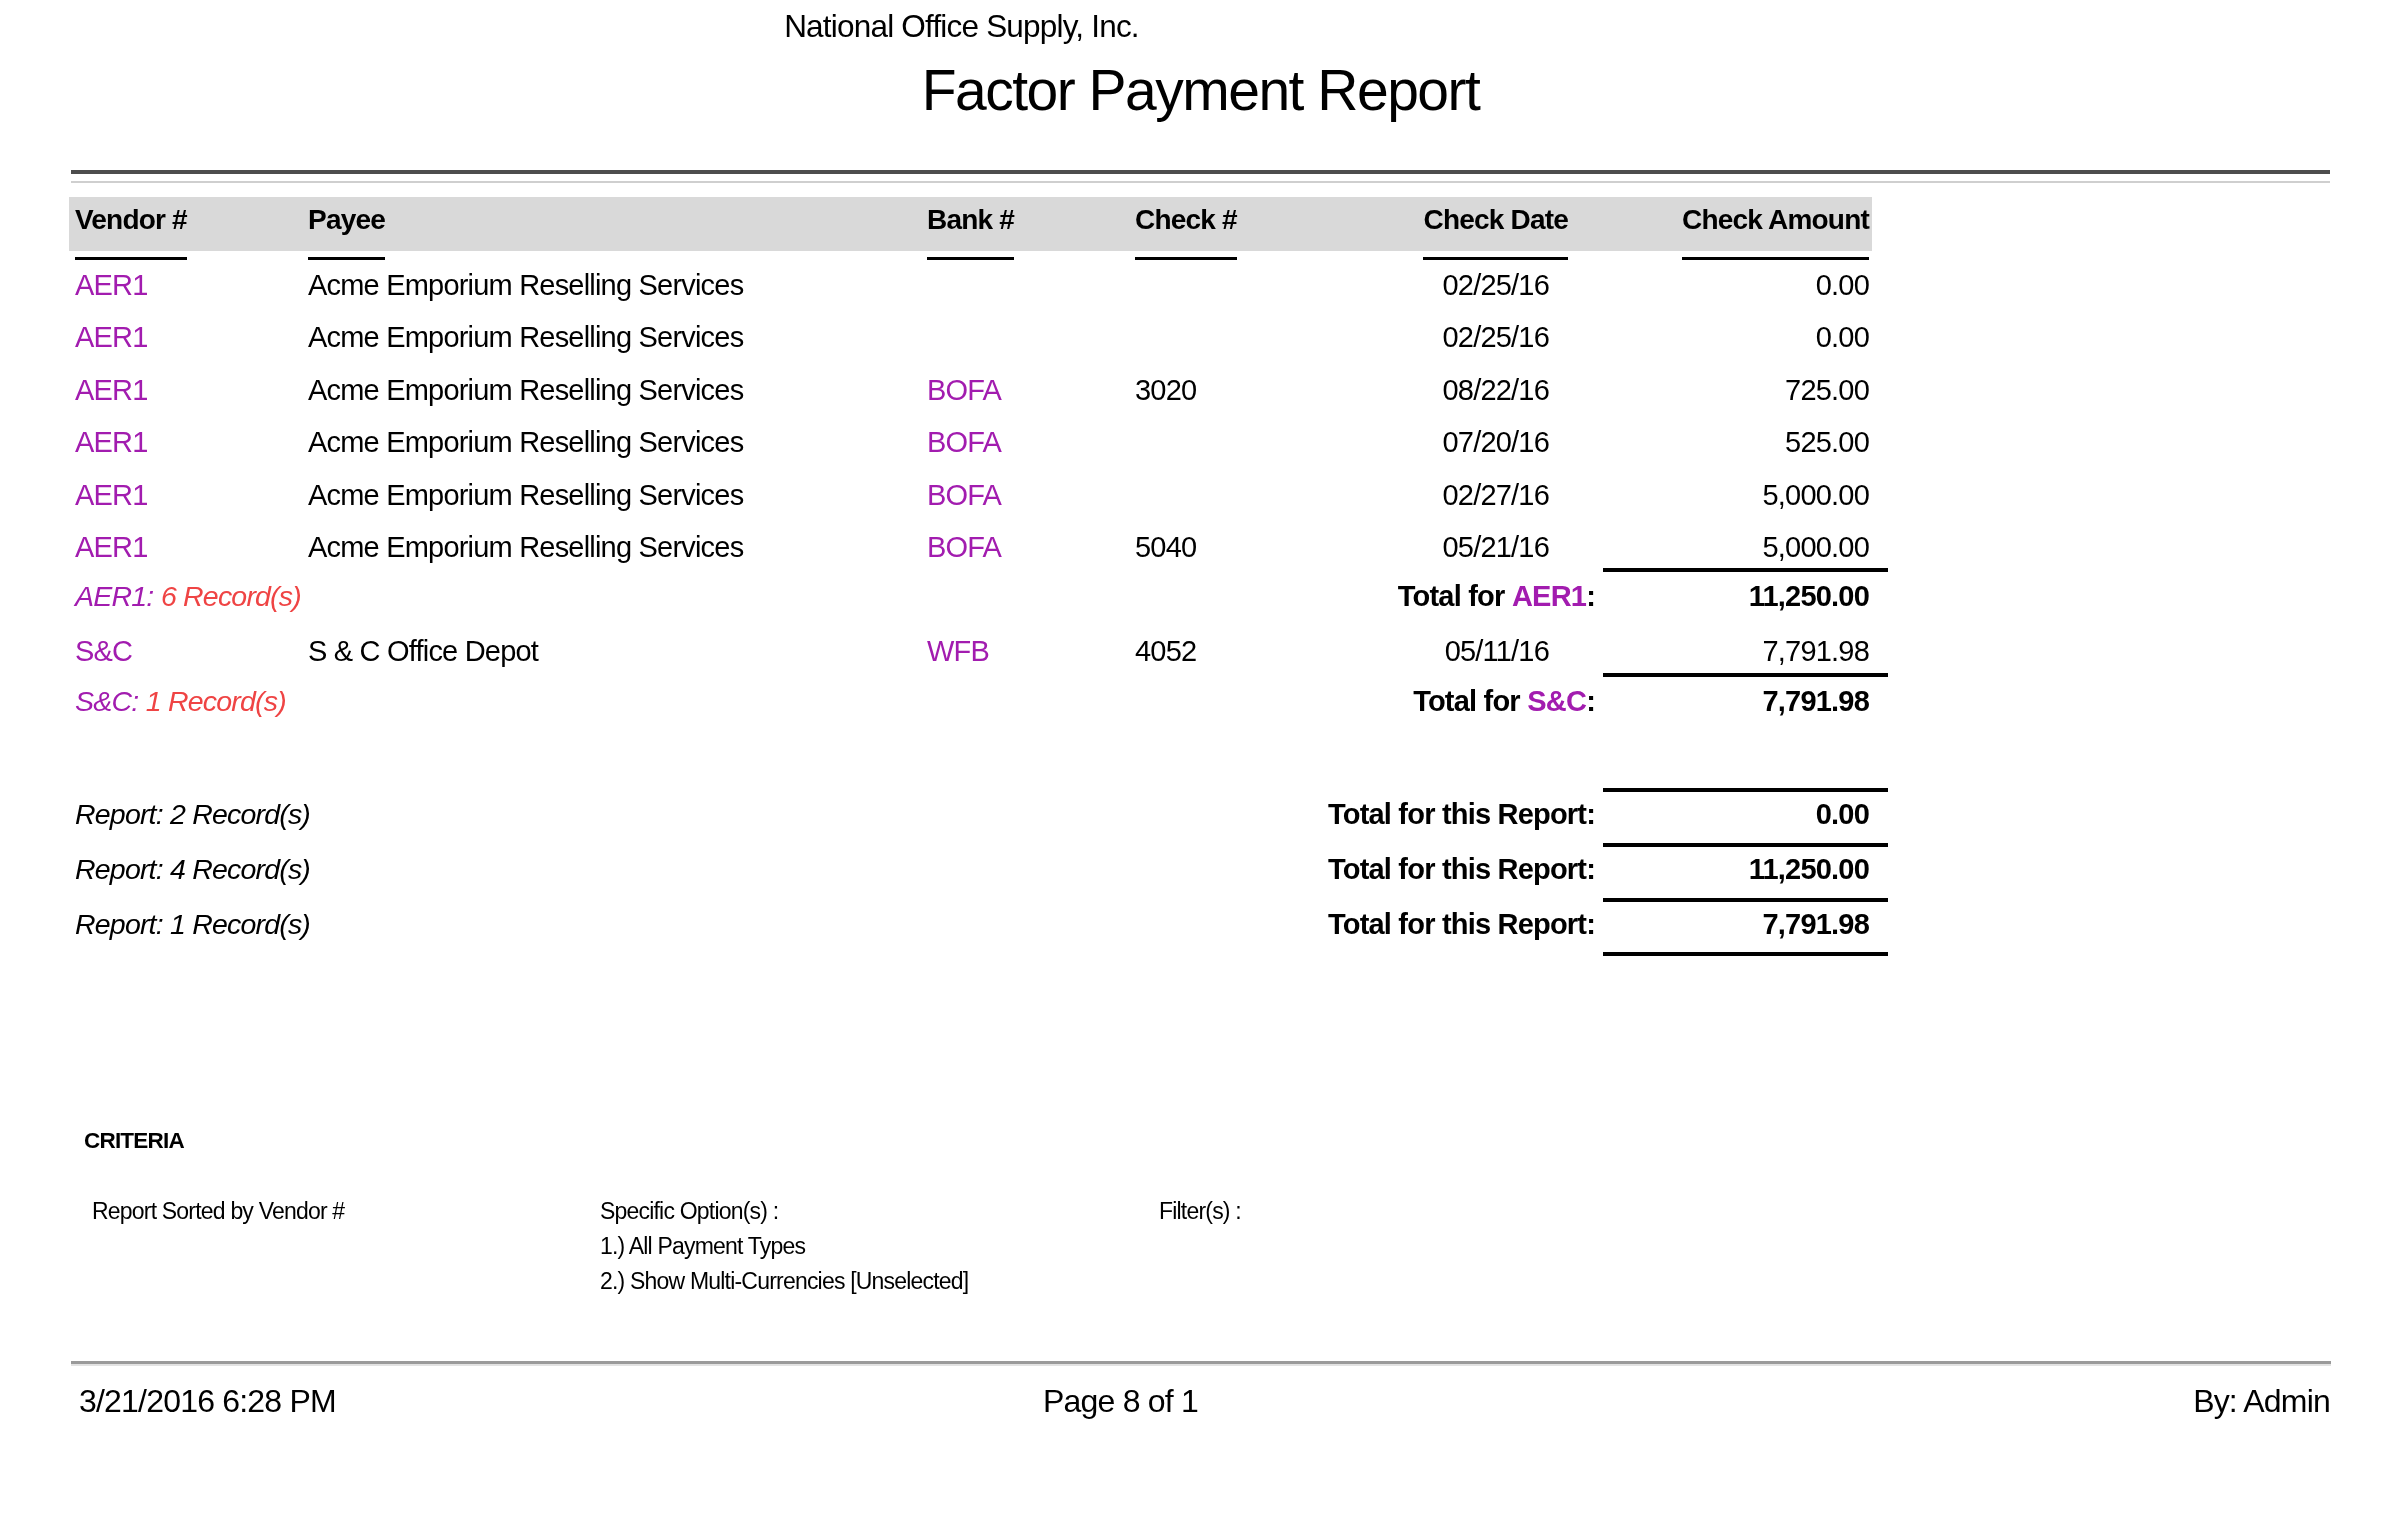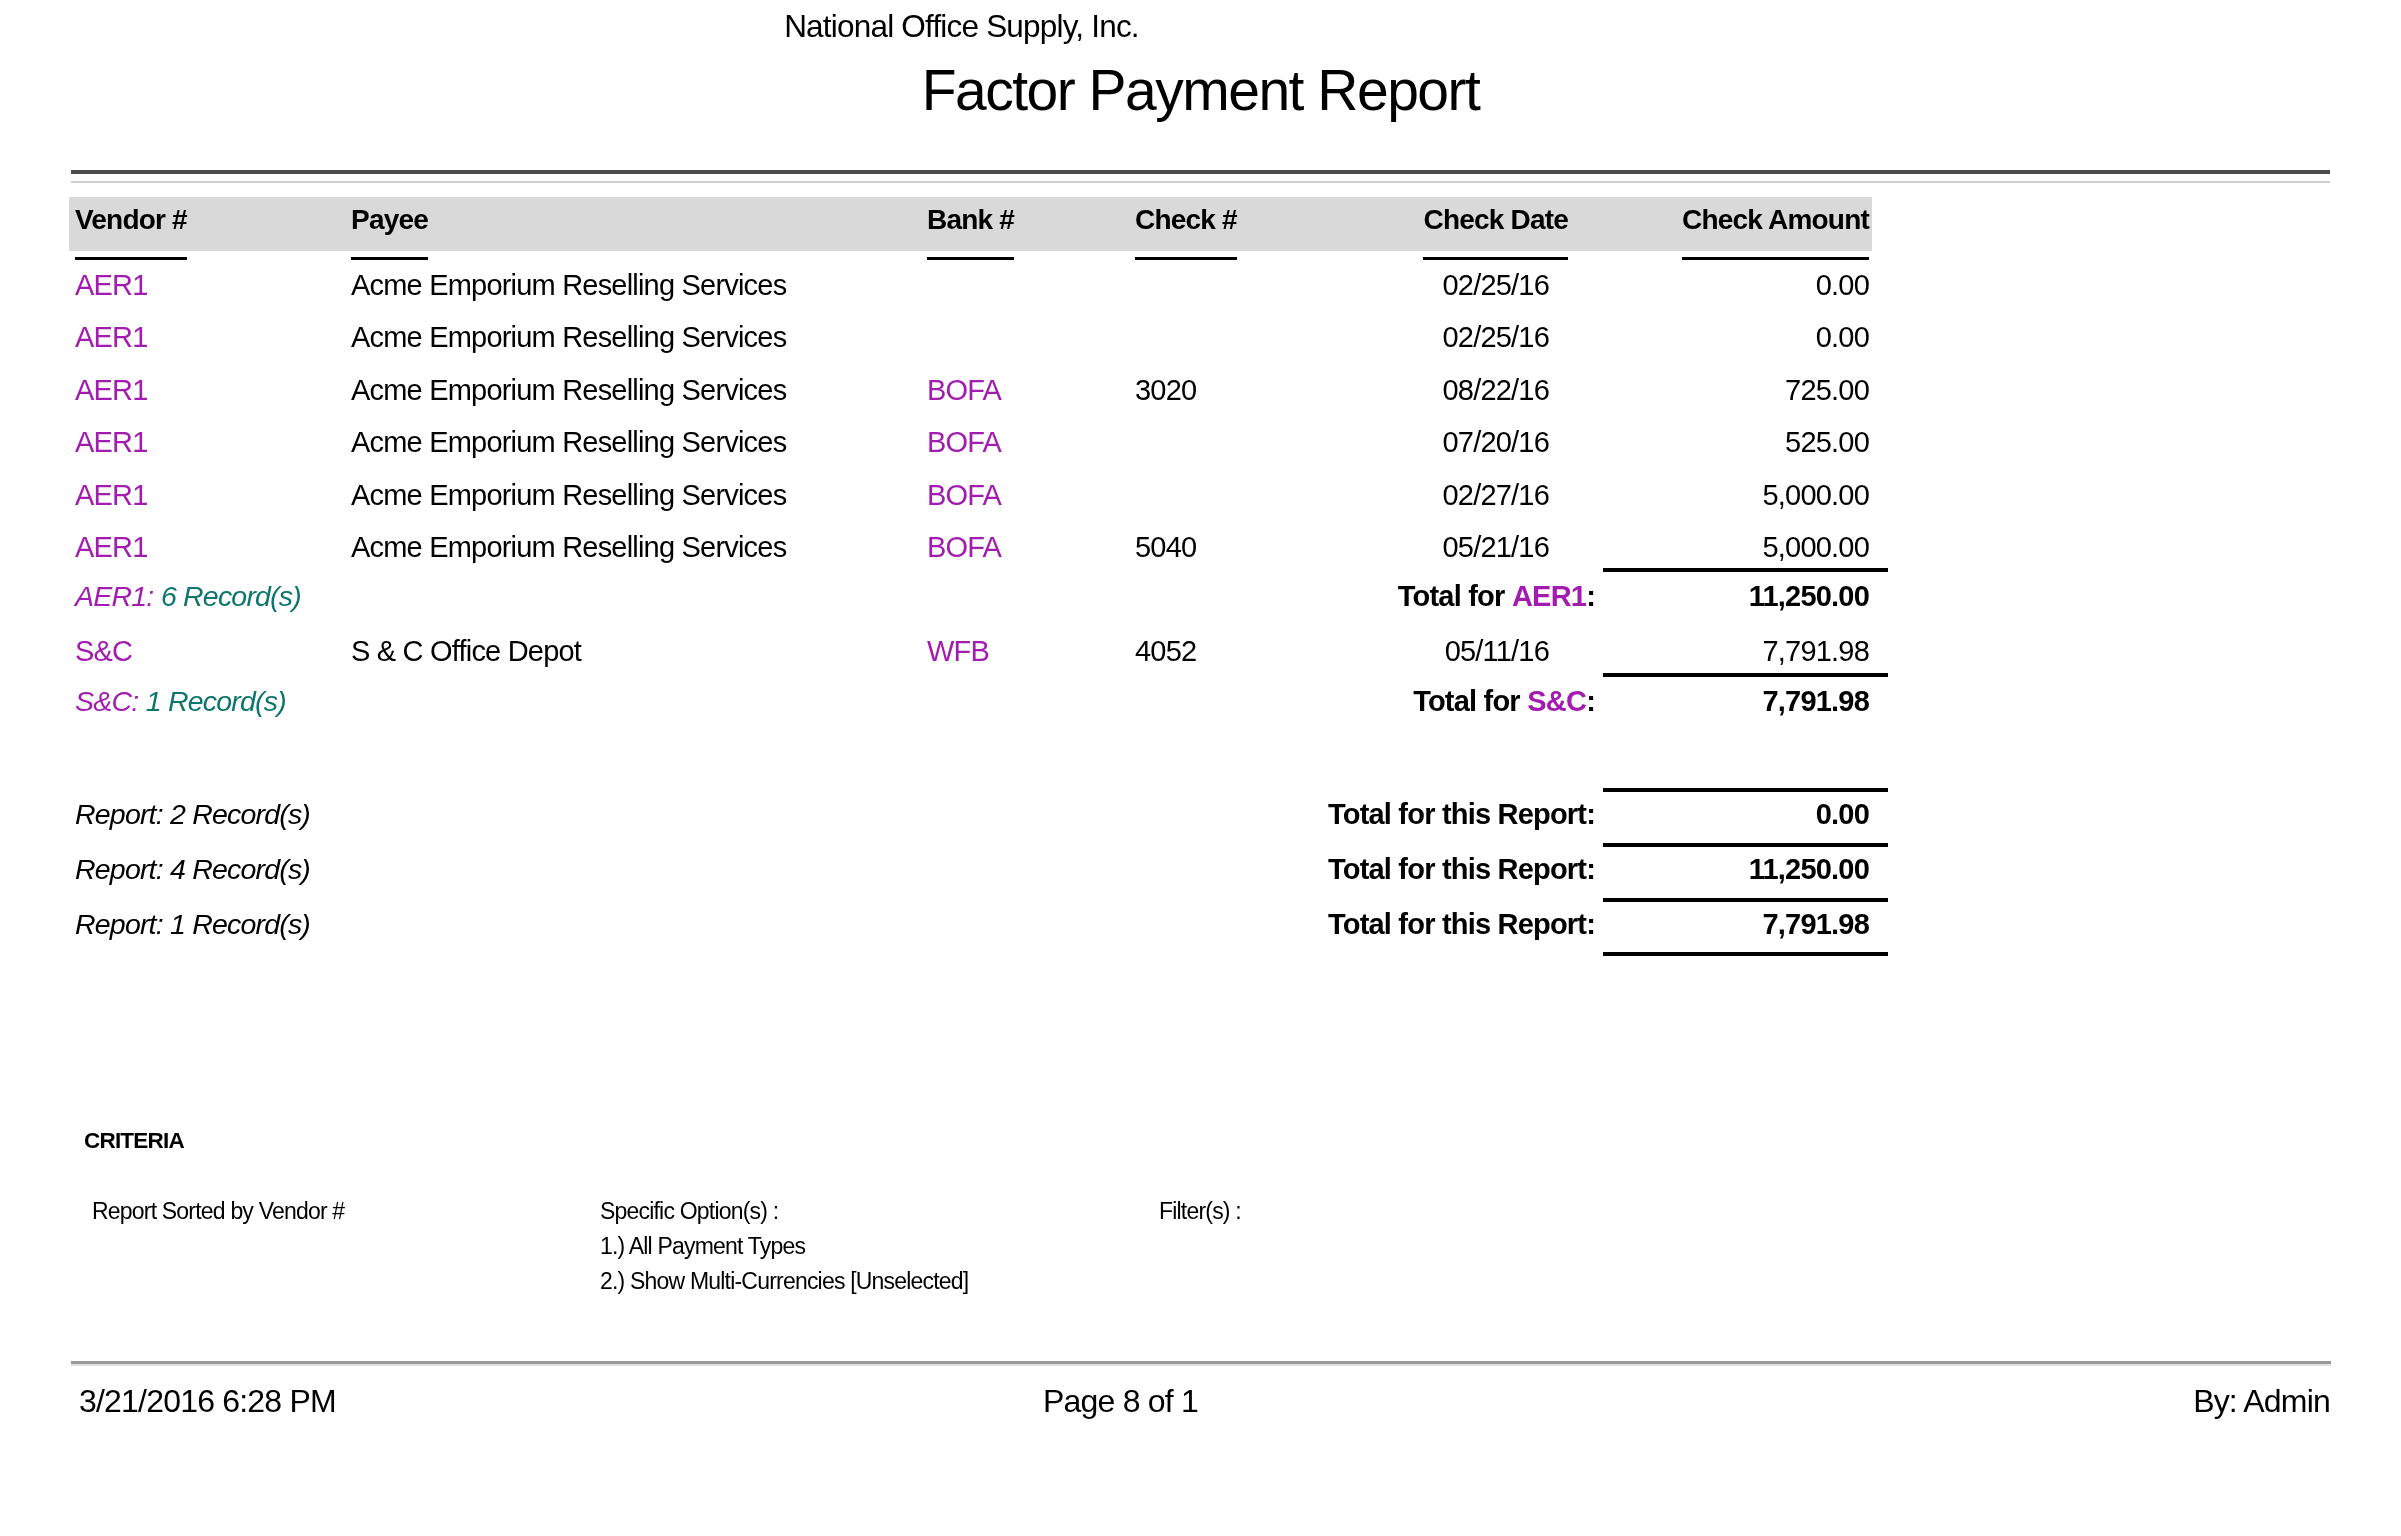--- a/index.html
+++ b/index.html
@@ -17,33 +17,33 @@
   .rule-b  { top: 181px; left: 71px; width: 2259px; height: 2.3px; background: #cfcfcf; }
 
   
   .thead-bg { top: 197px; left: 69px; width: 1803px; height: 54px; background: #d9d9d9; }
   .hcell { top: 204px; font-size: 28px; font-weight: bold; letter-spacing: -0.8px; }
   .hlabel { display: inline-block; border-bottom: 3.8px solid #000; padding-bottom: 21px; }
 
   
   .c { position: absolute; font-size: 29px; letter-spacing: -0.8px; white-space: nowrap; }
   .col-vendor { left: 75px; }
-  .col-payee  { left: 308px; margin-left: 43px; }
+  .col-payee  { left: 308px; }
   .col-bank   { left: 927px; }
   .col-check  { left: 1135px; }
   .col-date   { left: 1373px; width: 176px; text-align: right; }
   .col-date-h { left: 1373px; width: 195px; text-align: right; }
   .col-amount { left: 1606px; width: 263px; text-align: right; }
 
   .trow { position: absolute; left: 0; width: 2401px; height: 33px; }
   .blue { color: #a21caf; }
   .bold { font-weight: bold; }
 
   .summary { left: 75px; font-size: 28.5px; font-style: italic; letter-spacing: -0.8px; }
-  .summary .rest { margin-left: 7.5px; color: #0f766e; }
+  .summary .rest { margin-left: 7.5px; color: #ef4444; }
 
   .total-label { left: 1051px; width: 544px; text-align: right; font-weight: bold; }
   .total-label .code { margin-left: 7.5px; }
   .amt-line { position: absolute; left: 1603px; width: 285px; height: 3.8px; background: #000; }
 
   
   .criteria-head { top: 1128px; left: 84px; font-size: 22.5px; font-weight: bold; letter-spacing: -0.8px; }
   .crit { font-size: 23px; letter-spacing: -0.8px; }
 
   

